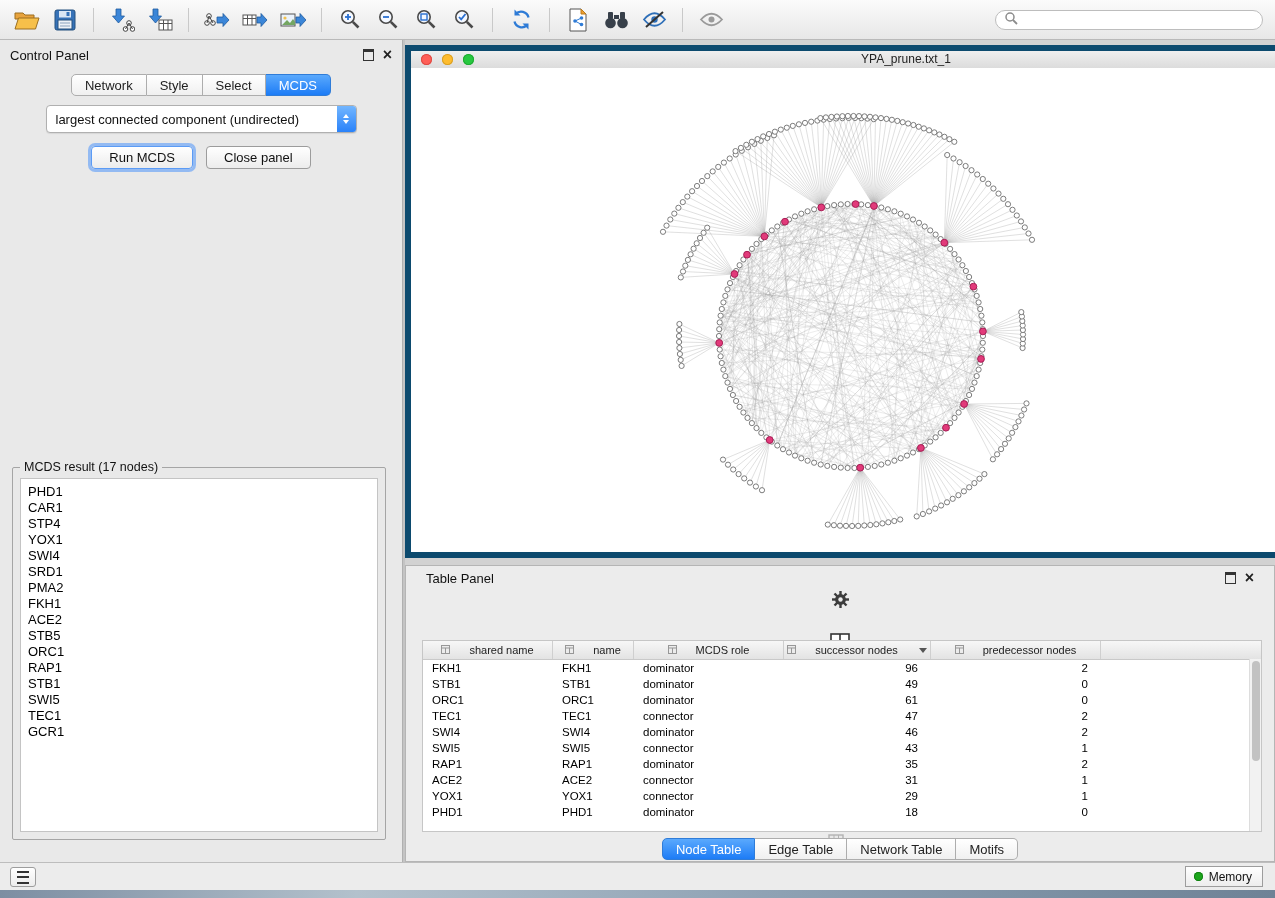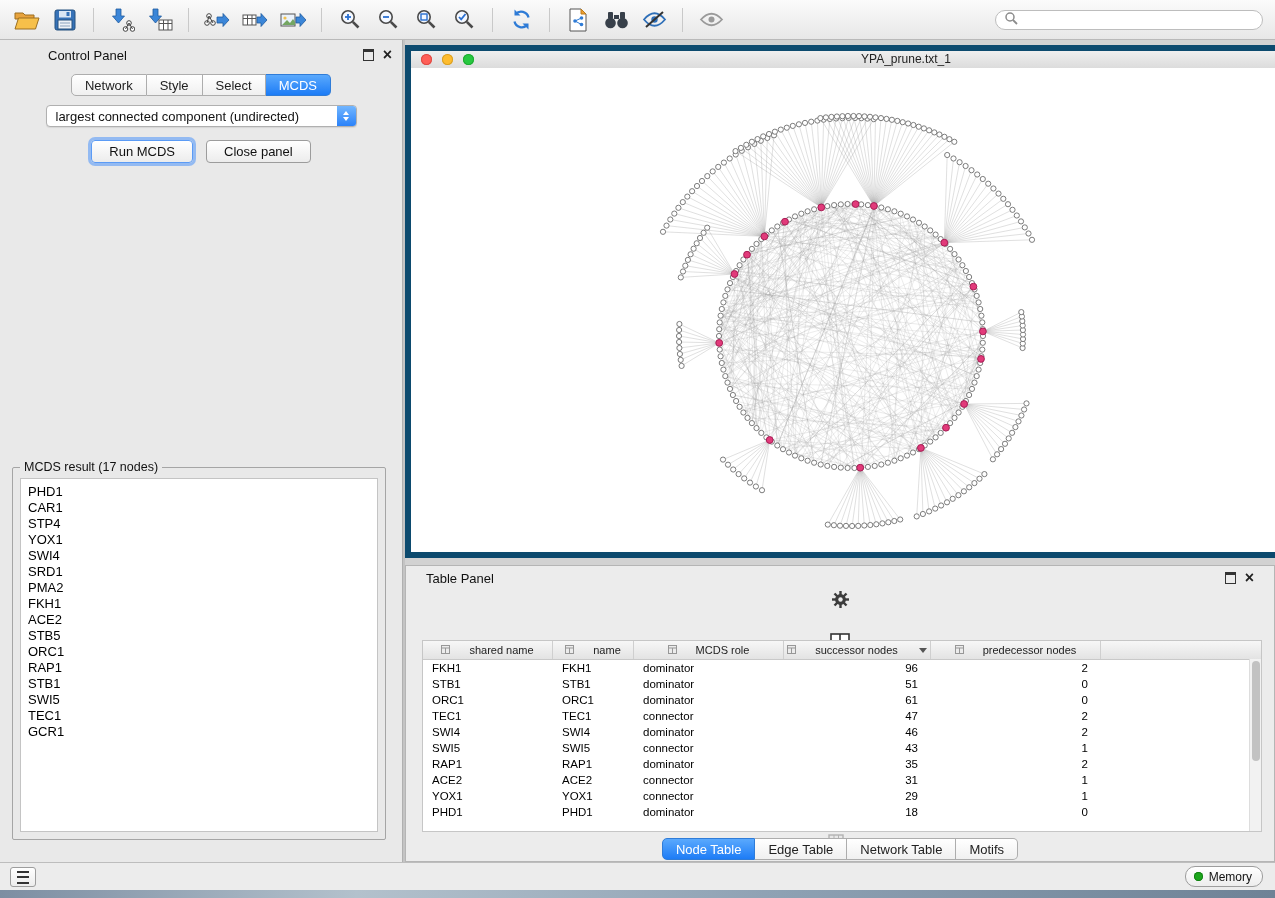--- a/index.html
+++ b/index.html
@@ -13,32 +13,32 @@
     background:linear-gradient(#fbfbfb,#e7e7e7);border-bottom:1px solid #b9b9b9;
     display:flex;align-items:center;padding:0 12px;gap:8px;}
   .tb-ico{width:30px;height:28px;display:flex;align-items:center;justify-content:center;border-radius:4px;}
   .tb-sep{width:1px;height:24px;background:#c9c9c9;margin:0 5px;}
   .search{margin-left:auto;width:268px;height:20px;background:#fff;border:1px solid #bdbdbd;
     border-radius:11px;display:flex;align-items:center;padding:0 8px;gap:5px;box-sizing:border-box;}
   .search input{border:none;outline:none;flex:1;font-size:12px;font-family:"Liberation Sans",sans-serif;background:transparent;}
   
   .cpanel{position:absolute;left:0;top:40px;width:403px;height:822px;background:#e9e9e9;
     border-right:1px solid #b0b0b0;box-sizing:border-box;}
-  .cp-head{height:30px;display:flex;align-items:center;padding:0 10px;font-size:13px;color:#111;margin-left:38px;}
+  .cp-head{height:30px;display:flex;align-items:center;padding:0 10px;font-size:13px;color:#111;}
   .head-icons{margin-left:auto;display:flex;align-items:center;gap:9px;}
   .float-ico{width:9px;height:8px;border:1.5px solid #333;border-top-width:3px;display:inline-block;}
   .close-ico{font-size:16px;font-weight:bold;color:#222;line-height:12px;cursor:default;}
   .seg{display:flex;justify-content:center;margin-top:4px;}
   .seg-btn{font-family:"Liberation Sans",sans-serif;font-size:13px;height:22px;padding:0 13px;
     background:linear-gradient(#ffffff,#f0f0f0);border:1px solid #adadad;border-left-width:0;color:#222;}
   .seg-btn:first-child{border-left-width:1px;border-radius:5px 0 0 5px;}
   .seg-btn:last-child{border-radius:0 5px 5px 0;}
   .seg-btn.active{background:linear-gradient(#5aa9fd,#1d7cf6);color:#fff;border-color:#2f7cd8;}
   .opt-label{text-align:center;margin-top:24px;font-size:13px;color:#111;}
-  .dropdown{position:relative;margin:9px auto 0;width:311px;height:22px;background:#fff;
+  .dropdown{position:relative;margin:9px auto 0;width:311px;height:28px;background:#fff;
     border:1px solid #b0b0b0;border-radius:4px;box-sizing:border-box;display:flex;align-items:center;
     padding-left:9px;font-size:13px;color:#111;box-shadow:0 1px 1px rgba(0,0,0,.08);}
   .dd-text{flex:1;white-space:nowrap;overflow:hidden;}
   .dd-step{position:absolute;right:0;top:0;bottom:0;width:19px;border-radius:0 3px 3px 0;
     background:linear-gradient(#72b6ff,#2a82f9);display:flex;flex-direction:column;
     align-items:center;justify-content:center;gap:2px;}
   .dd-up{width:0;height:0;border-left:3.5px solid transparent;border-right:3.5px solid transparent;border-bottom:4.5px solid #fff;}
   .dd-dn{width:0;height:0;border-left:3.5px solid transparent;border-right:3.5px solid transparent;border-top:4.5px solid #fff;}
   .btn-row{display:flex;justify-content:center;gap:13px;margin-top:13px;}
   .mac-btn{font-family:"Liberation Sans",sans-serif;font-size:13px;height:23px;padding:0 17px;
@@ -81,21 +81,21 @@
   .vthumb{position:absolute;left:1.5px;right:1.5px;top:2px;height:58%;background:#c2c2c2;border-radius:4px;}
   .tp-tabs{position:absolute;left:0;right:0;top:268px;display:flex;justify-content:center;}
   
   .statusbar{position:absolute;left:0;top:862px;width:1275px;height:28px;background:#ececec;
     border-top:1px solid #bdbdbd;box-sizing:border-box;}
   .menu-btn{position:absolute;left:10px;top:4px;width:26px;height:20px;border:1px solid #9d9d9d;
     border-radius:3px;background:linear-gradient(#fff,#ececec);display:flex;align-items:center;justify-content:center;}
   .bars{display:block;width:12px;height:9px;border-top:2px solid #333;border-bottom:2px solid #333;
     background:linear-gradient(#333,#333) center/12px 2px no-repeat;}
   .mem-btn{position:absolute;right:12px;top:3px;height:21px;padding:0 10px 0 8px;border:1px solid #9d9d9d;
-    border-radius:10px;background:linear-gradient(#fff,#ededed);display:flex;align-items:center;gap:6px;
+    border-radius:0;background:linear-gradient(#fff,#ededed);display:flex;align-items:center;gap:6px;
     font-family:"Liberation Sans",sans-serif;font-size:12px;color:#111;}
   .dot{width:9px;height:9px;border-radius:50%;background:#1ca61c;box-shadow:inset 0 0 0 1px #128012;}
   .desktop-strip{position:absolute;left:0;top:890px;width:1275px;height:8px;
     background:linear-gradient(90deg,#7d8ea2,#b3c1cc 28%,#8fa2b4 60%,#6e8296);}
   .split-v{position:absolute;left:403px;top:40px;width:2px;height:822px;background:#c4c4c4;}
   .split-h{position:absolute;left:405px;top:558px;width:870px;height:7px;background:#d2d2d2;}
 </style>
 </head>
 <body>
 
@@ -1228,21 +1228,21 @@
             <div class="tcell c1">FKH1</div>
             <div class="tcell c2">dominator</div>
             <div class="tcell c3">96</div>
             <div class="tcell c4">2</div>
             <div class="tcell c5"></div>
           </div>
           <div class="trow">
             <div class="tcell c0">STB1</div>
             <div class="tcell c1">STB1</div>
             <div class="tcell c2">dominator</div>
-            <div class="tcell c3">51</div>
+            <div class="tcell c3">49</div>
             <div class="tcell c4">0</div>
             <div class="tcell c5"></div>
           </div>
           <div class="trow">
             <div class="tcell c0">ORC1</div>
             <div class="tcell c1">ORC1</div>
             <div class="tcell c2">dominator</div>
             <div class="tcell c3">61</div>
             <div class="tcell c4">0</div>
             <div class="tcell c5"></div>

